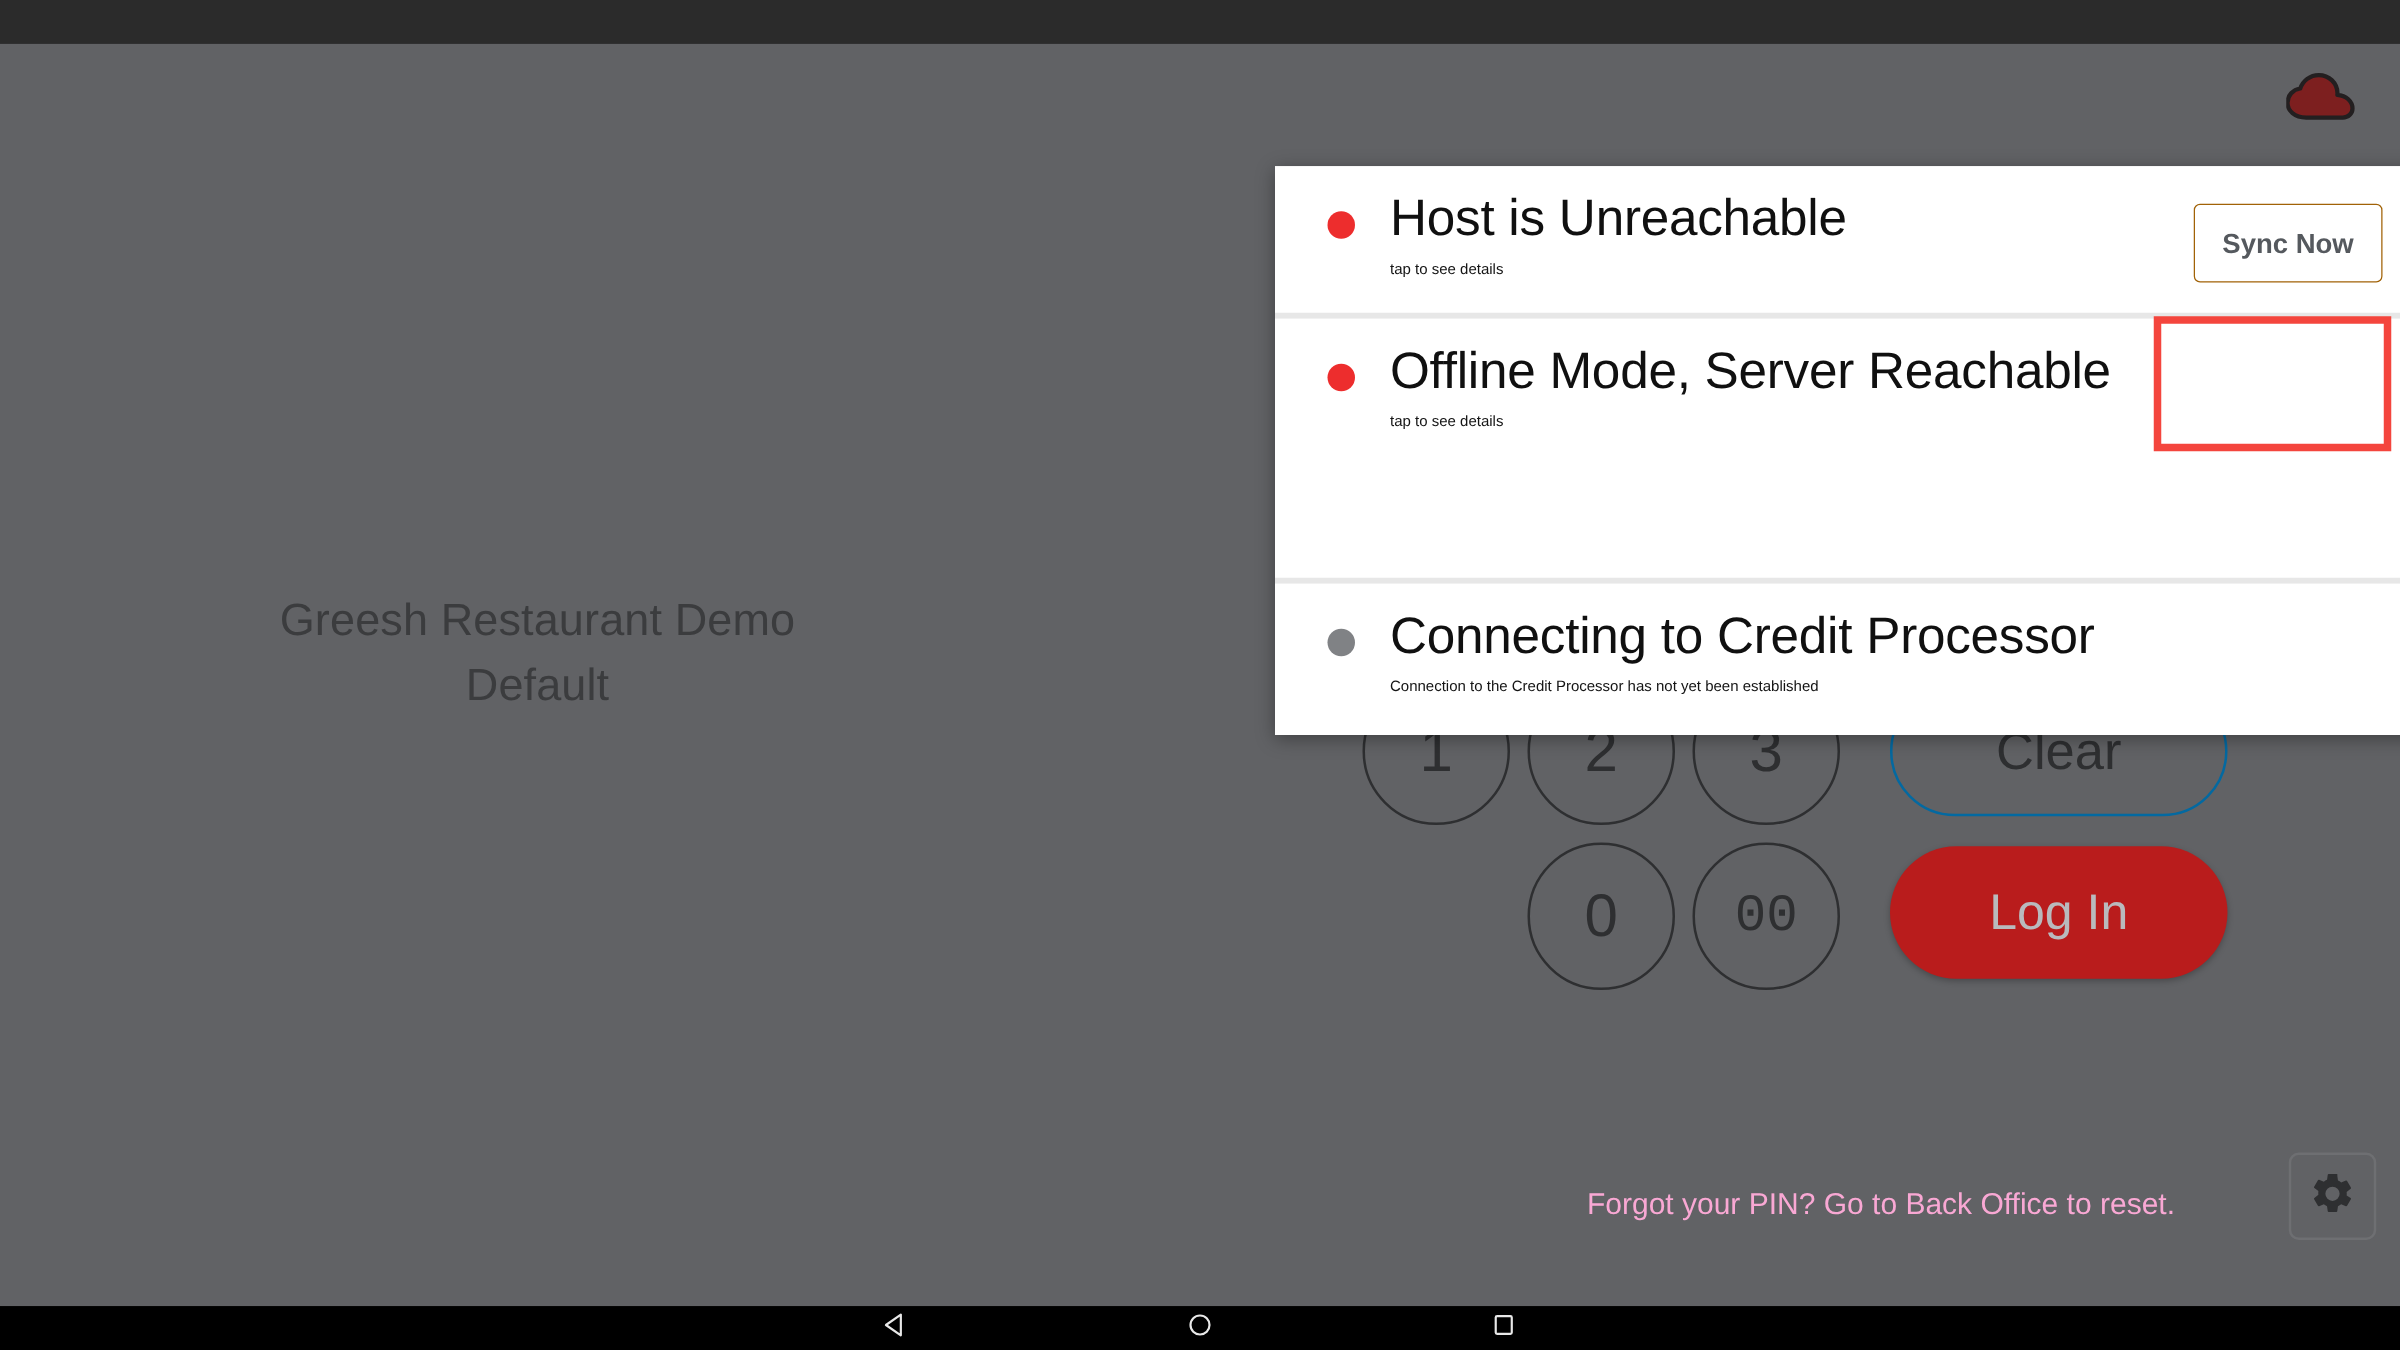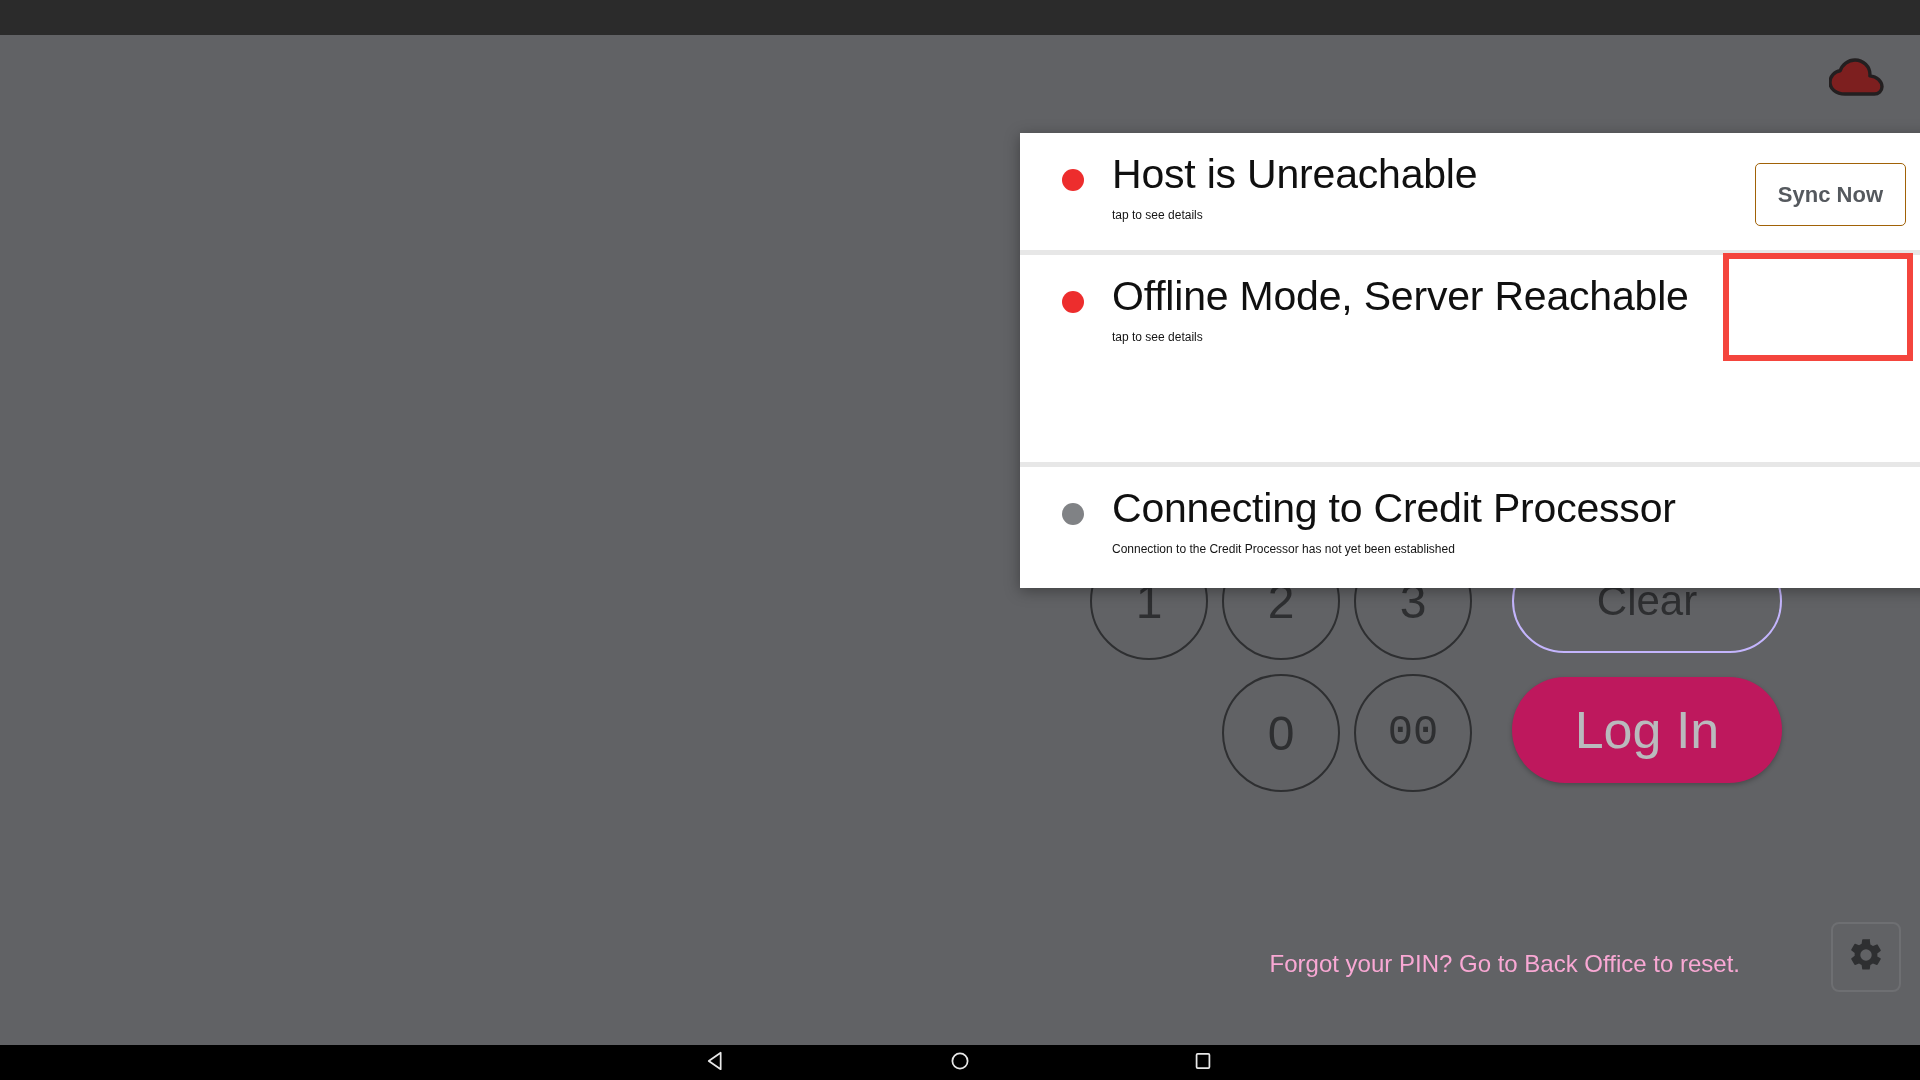--- a/index.html
+++ b/index.html
@@ -52,34 +52,34 @@
     display:flex; align-items:center; justify-content:center;
     color:#2e2f31;
     font-size:48px;
     font-weight:400;
     background:transparent;
   }
   .key.small-lbl { font-size:42px; }
   .wide {
     width:270px; height:104px;
     border-radius:52px;
-    border:2px solid #c4b5fd;
+    border:2px solid #0369a1;
     display:flex; align-items:center; justify-content:center;
     position:absolute;
     color:#2e2f31;
     font-size:42px;
   }
   .login {
     position:absolute;
     width:270px; height:106px;
     border-radius:53px;
-    background:#be185d;
+    background:#b91c1c;
     display:flex; align-items:center; justify-content:center;
     color:#b9babd;
-    font-size:52px;
+    font-size:40px;
     border:none;
     box-shadow:0 2px 5px rgba(0,0,0,0.25);
   }
 
   
   .pin-hint {
     position:absolute; left:1100px; top:950px; width:640px;
     text-align:right;
     color:#f9a8d4;
     font-size:24px;
@@ -180,20 +180,24 @@
   <div class="status-bar"></div>
 
   <div class="app-bg"></div>
 
   <div class="cloud-btn">
     <svg width="56" height="40" viewBox="0 0 56 40" aria-hidden="true">
       <path d="M16 36 C6.6 36 1 30.6 1 24.2 C1 18.4 5.4 13.6 11.2 12.8 C13.2 6.6 19.1 2 26 2 C34.3 2 41 8.6 41 16.7 C41 17.1 41 17.5 40.9 17.9 C48 18.4 53 23.2 53 28.8 C53 32.9 49.6 36 45.3 36 Z" fill="#7d1f1f" stroke="#231f20" stroke-width="3.4" stroke-linejoin="round"></path>
     </svg>
   </div>
 
+  <div class="venue">
+    <div>Greesh Restaurant Demo</div>
+    <div>Default</div>
+  </div>
 
   <div class="keypad">
 
     <div class="key" style="left:0px;  top:-30px;"></div>
     <div class="key" style="left:132px; top:-30px;"></div>
     <div class="key" style="left:264px; top:-30px;"></div>
 
     <div class="key" style="left:0px;  top:102px;">1</div>
     <div class="key" style="left:132px; top:102px;">2</div>
     <div class="key" style="left:264px; top:102px;">3</div>

